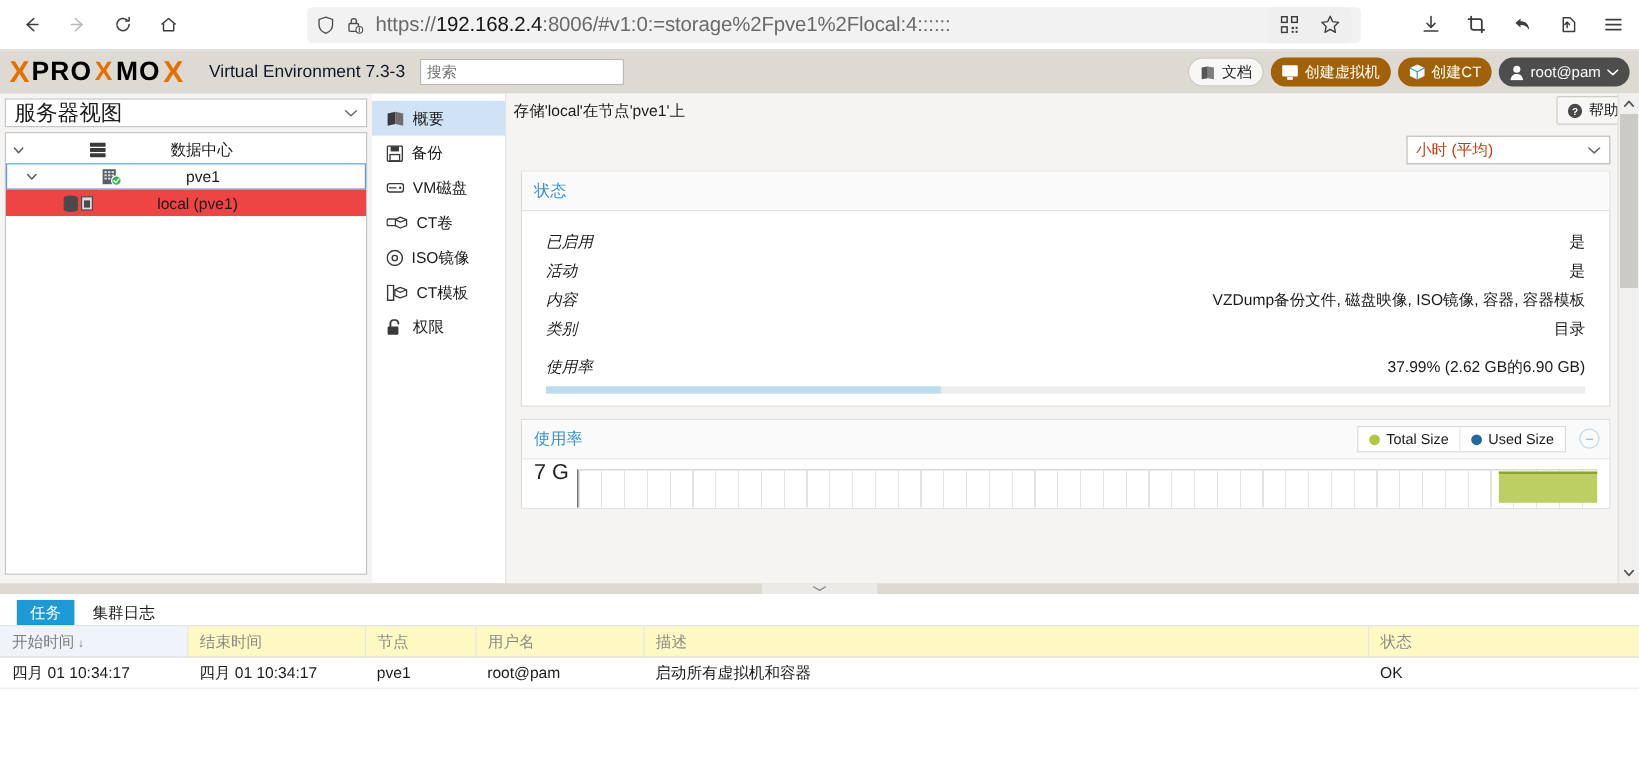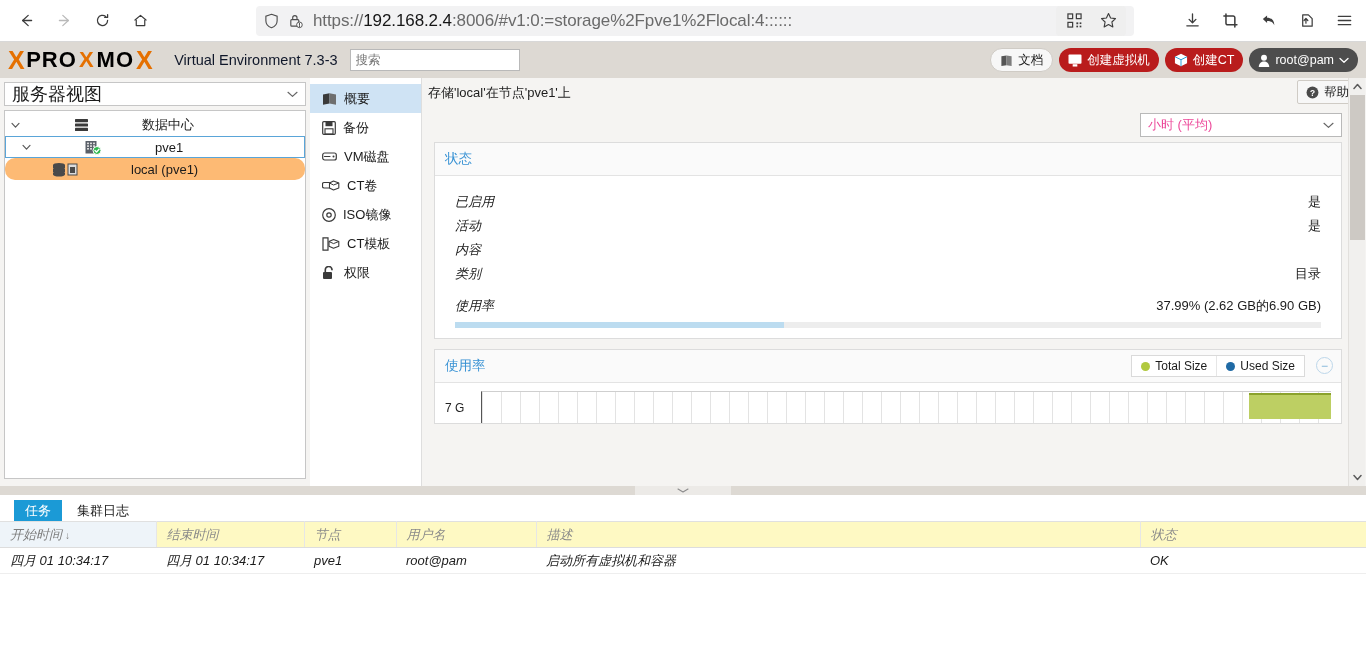--- a/index.html
+++ b/index.html
@@ -83,21 +83,21 @@
   #header-right {
     position: absolute; right: 8px; top: 6px;
     display: flex; align-items: center; gap: 6px;
   }
   .hbtn {
     height: 24px; display: flex; align-items: center; gap: 5px;
     padding: 0 9px; font-size: 12.5px; cursor: pointer;
     border-radius: 12px; white-space: nowrap;
   }
   .hbtn.light { background: #f7f7f7; color: #1c1c1c; border: 1px solid #cfcbc5; }
-  .hbtn.blue { background: #b91c1c; color: #fff; }
+  .hbtn.blue { background: #a16207; color: #fff; }
   .hbtn.dark { background: #4d4d4d; color: #fff; }
 
   
   #main { display: flex; width: 100%; height: 408px; background: #f5f4f2; }
 
   
   #left-col { width: 310px; background: #f5f4f2; padding: 4px 4px 0 4px; }
   #view-select {
     height: 24px; background: #fff; border: 1px solid #c6c6c6;
     display: flex; align-items: center; justify-content: space-between;
@@ -108,21 +108,21 @@
     background: #fff; border: 1px solid #c6c6c6;
     height: 369px; overflow: hidden;
   }
   .tree-row {
     display: flex; align-items: center; height: 22px;
     font-size: 13px; color: #1b1b1b; cursor: pointer;
     padding-right: 4px; position: relative; gap: 48px;
   }
   .tree-row .caret { width: 14px; text-align: center; color: #5a5a5a; font-size: 9px; }
   .tree-row.selected-node { border: 1px solid #5aa5d8; background: #fff; height: 22px; }
-  .tree-row.selected-leaf { background: #fdba74; border-radius: 10px; }
+  .tree-row.selected-leaf { background: #ef4444; }
   .tree-icon { margin: 0 5px 0 1px; display: inline-flex; align-items: center; }
 
   
   #nav-col {
     width: 112px; background: #fff;
     border-right: 1px solid #dedede;
     padding-top: 6px;
   }
   .nav-item {
     display: flex; align-items: center; gap: 7px;
@@ -139,23 +139,23 @@
   }
   #breadcrumb { font-size: 13px; color: #1c1c1c; }
   #help-btn {
     position: absolute; right: 8px; top: 2px;
     height: 24px; display: flex; align-items: center; gap: 5px;
     background: #f7f7f7; border: 1px solid #cfcbc5; border-radius: 2px;
     padding: 0 8px; font-size: 12.5px; color: #1c1c1c; cursor: pointer;
   }
   #period-bar { height: 34px; display: flex; align-items: center; justify-content: flex-end; padding-right: 24px; }
   #period-select {
-    width: 202px; height: 24px; background: #fff; border: 1px solid #b9b9b9;
+    width: 170px; height: 24px; background: #fff; border: 1px solid #b9b9b9;
     display: flex; align-items: center; justify-content: space-between;
-    padding: 0 7px; font-size: 13px; color: #ec4899; cursor: pointer;
+    padding: 0 7px; font-size: 13px; color: #c2410c; cursor: pointer;
   }
 
   #panels { flex: 1; padding: 0 24px 0 12px; overflow: hidden; position: relative; }
 
   .panel { background: #fff; border: 1px solid #dcdcdc; margin-bottom: 10px; }
   .panel-head {
     height: 33px; display: flex; align-items: center;
     padding: 0 10px; background: #fafafa; border-bottom: 1px solid #e3e3e3;
     position: relative;
   }
@@ -179,21 +179,21 @@
   .legend-item + .legend-item { border-left: 1px solid #e6e6e6; }
   .legend-dot { width: 9px; height: 9px; border-radius: 50%; display: inline-block; }
   .collapse-btn {
     position: absolute; right: 8px; top: 7px;
     width: 17px; height: 17px; border-radius: 50%;
     border: 1px solid #bdd7ea; color: #7fb3d8;
     display: flex; align-items: center; justify-content: center;
     font-size: 12px; cursor: pointer; line-height: 1;
   }
   .chart-area { position: relative; height: 40px; overflow: hidden; background: #fff; }
-  .chart-ylabel { position: absolute; left: 10px; top: 18px; font-size: 12px; color: #222; }
+  .chart-ylabel { position: absolute; left: 10px; top: 0; font-size: 18px; color: #222; }
   .chart-plot {
     position: absolute; left: 46px; right: 10px; top: 8px; bottom: -20px;
     border-top: 1px solid #cfcfcf;
     border-left: 1px solid #555;
     background-image: repeating-linear-gradient(to right, #e3e3e3 0 1px, transparent 1px 19px);
   }
   .chart-series {
     position: absolute; right: 0; top: 1px; width: 82px; height: 26px;
     background: #bdcf63; border-top: 2px solid #8ba22d;
   }
@@ -223,21 +223,21 @@
   
   #bottom { height: 191px; background: #fff; display: flex; flex-direction: column; position: relative; }
   #tab-bar { height: 26px; display: flex; align-items: flex-end; gap: 4px; padding-left: 14px; background: #fff; }
   .tab {
     height: 21px; padding: 0 11px; font-size: 13px; cursor: pointer;
     display: flex; align-items: center;
   }
   .tab.active { background: #1b9ad6; color: #fff; }
   .tab:not(.active) { color: #1b1b1b; }
 
-  #task-table { width: 100%; border-collapse: collapse; table-layout: fixed; font-style: italic; }
+  #task-table { width: 100%; border-collapse: collapse; table-layout: fixed; }
   #task-table thead th {
     height: 26px; background: #fef9c3;
     border-top: 1px solid #e0e0e0; border-bottom: 1px solid #ddd;
     border-right: 1px solid #e6e6e6;
     font-size: 13px; font-weight: normal; color: #8a8a8a;
     text-align: left; padding-left: 10px;
   }
   #task-table thead th:first-child { background: #eef4f9; color: #7d7d7d; }
   #task-table tbody td {
     height: 26px; font-size: 13px; color: #1b1b1b;
@@ -568,20 +568,21 @@
           <div class="kv-row">
             <span class="kv-key">已启用</span>
             <span class="kv-val">是</span>
           </div>
           <div class="kv-row">
             <span class="kv-key">活动</span>
             <span class="kv-val">是</span>
           </div>
           <div class="kv-row">
             <span class="kv-key">内容</span>
+            <span class="kv-val">VZDump备份文件, 磁盘映像, ISO镜像, 容器, 容器模板</span>
           </div>
           <div class="kv-row">
             <span class="kv-key">类别</span>
             <span class="kv-val">目录</span>
           </div>
           <div class="usage-row">
             <div class="kv-row">
               <span class="kv-key">使用率</span>
               <span class="kv-val">37.99% (2.62 GB的6.90 GB)</span>
             </div>

